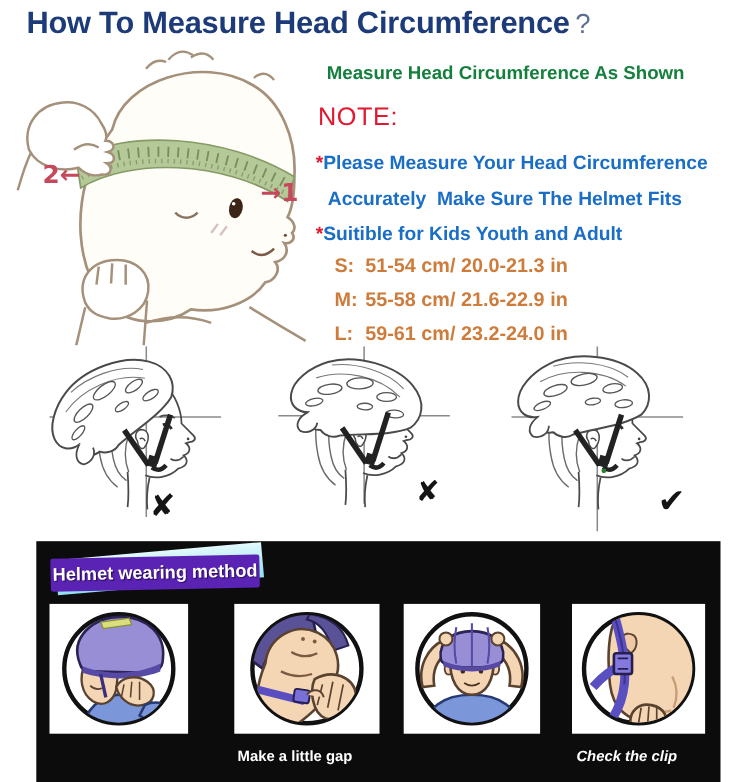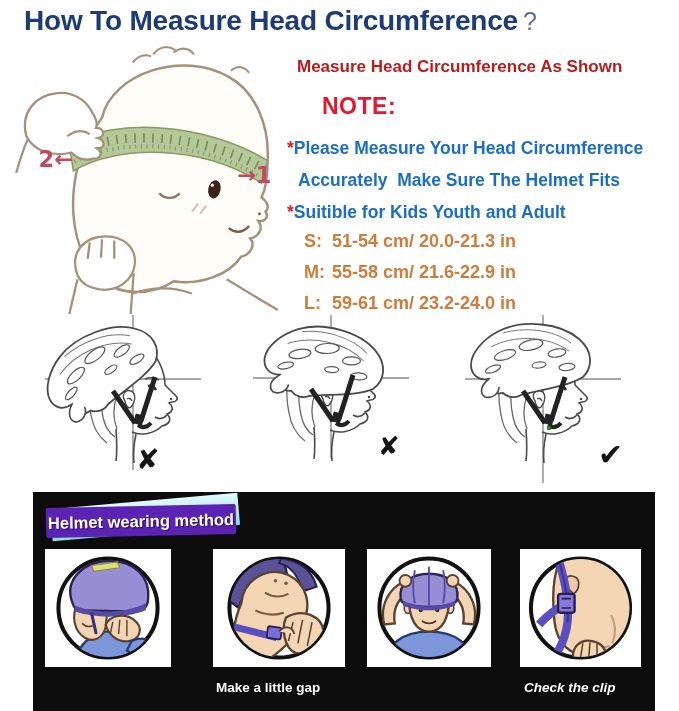--- a/index.html
+++ b/index.html
@@ -7,22 +7,22 @@
         font-family:"Liberation Sans",sans-serif;}
   
   .title{position:absolute;left:24px;top:5px;font-size:28px;font-weight:800;
          color:#1d3b78;letter-spacing:-0.2px;white-space:nowrap;}
   .title .qm{font-weight:400;color:#5f6f92;font-size:25px;margin-left:5px;}
   
   .baby-svg{position:absolute;left:10px;top:38px;width:276px;height:276px;}
   .redlbl{font-family:"DejaVu Sans",sans-serif;font-size:22px;font-weight:bold;fill:#c5485c;}
   
   .rc{position:absolute;left:287px;top:0;width:392px;height:315px;}
-  .rc .heading{position:absolute;left:10px;top:57px;font-size:17px;font-weight:bold;color:#b91c1c;white-space:nowrap;}
-  .rc .note{position:absolute;left:2px;top:93px;font-size:23px;font-weight:700;color:#e1182f;letter-spacing:.5px;margin-left:33px;}
+  .rc .heading{position:absolute;left:10px;top:57px;font-size:17px;font-weight:bold;color:#15803d;white-space:nowrap;}
+  .rc .note{position:absolute;left:2px;top:93px;font-size:23px;font-weight:400;color:#e1182f;letter-spacing:.5px;}
   .rc .bullet{position:absolute;font-size:17.5px;font-weight:bold;color:#1a6ec5;white-space:pre;}
   .rc .b1{left:0;top:138px;text-align:center;}
   .rc .b2{left:11px;top:170px;}
   .rc .b3{left:0;top:202px;}
   .rc .star{color:#e1182f;}
   .size-row{position:absolute;left:17px;font-size:18px;font-weight:bold;color:#ce7c3b;white-space:pre;}
   .s1{top:231px;} .s2{top:262px;} .s3{top:293px;}
   .size-row .sz{display:inline-block;width:28px;}
   
   .fit-svg{position:absolute;left:0;top:303px;width:679px;height:195px;}

